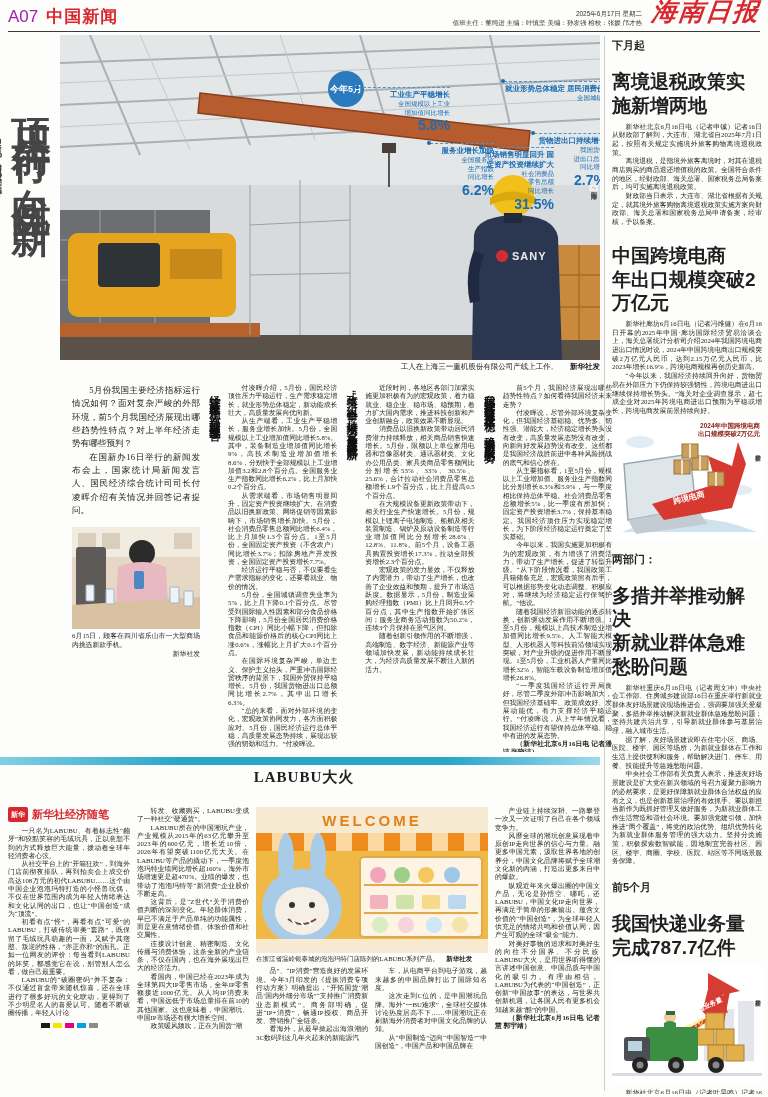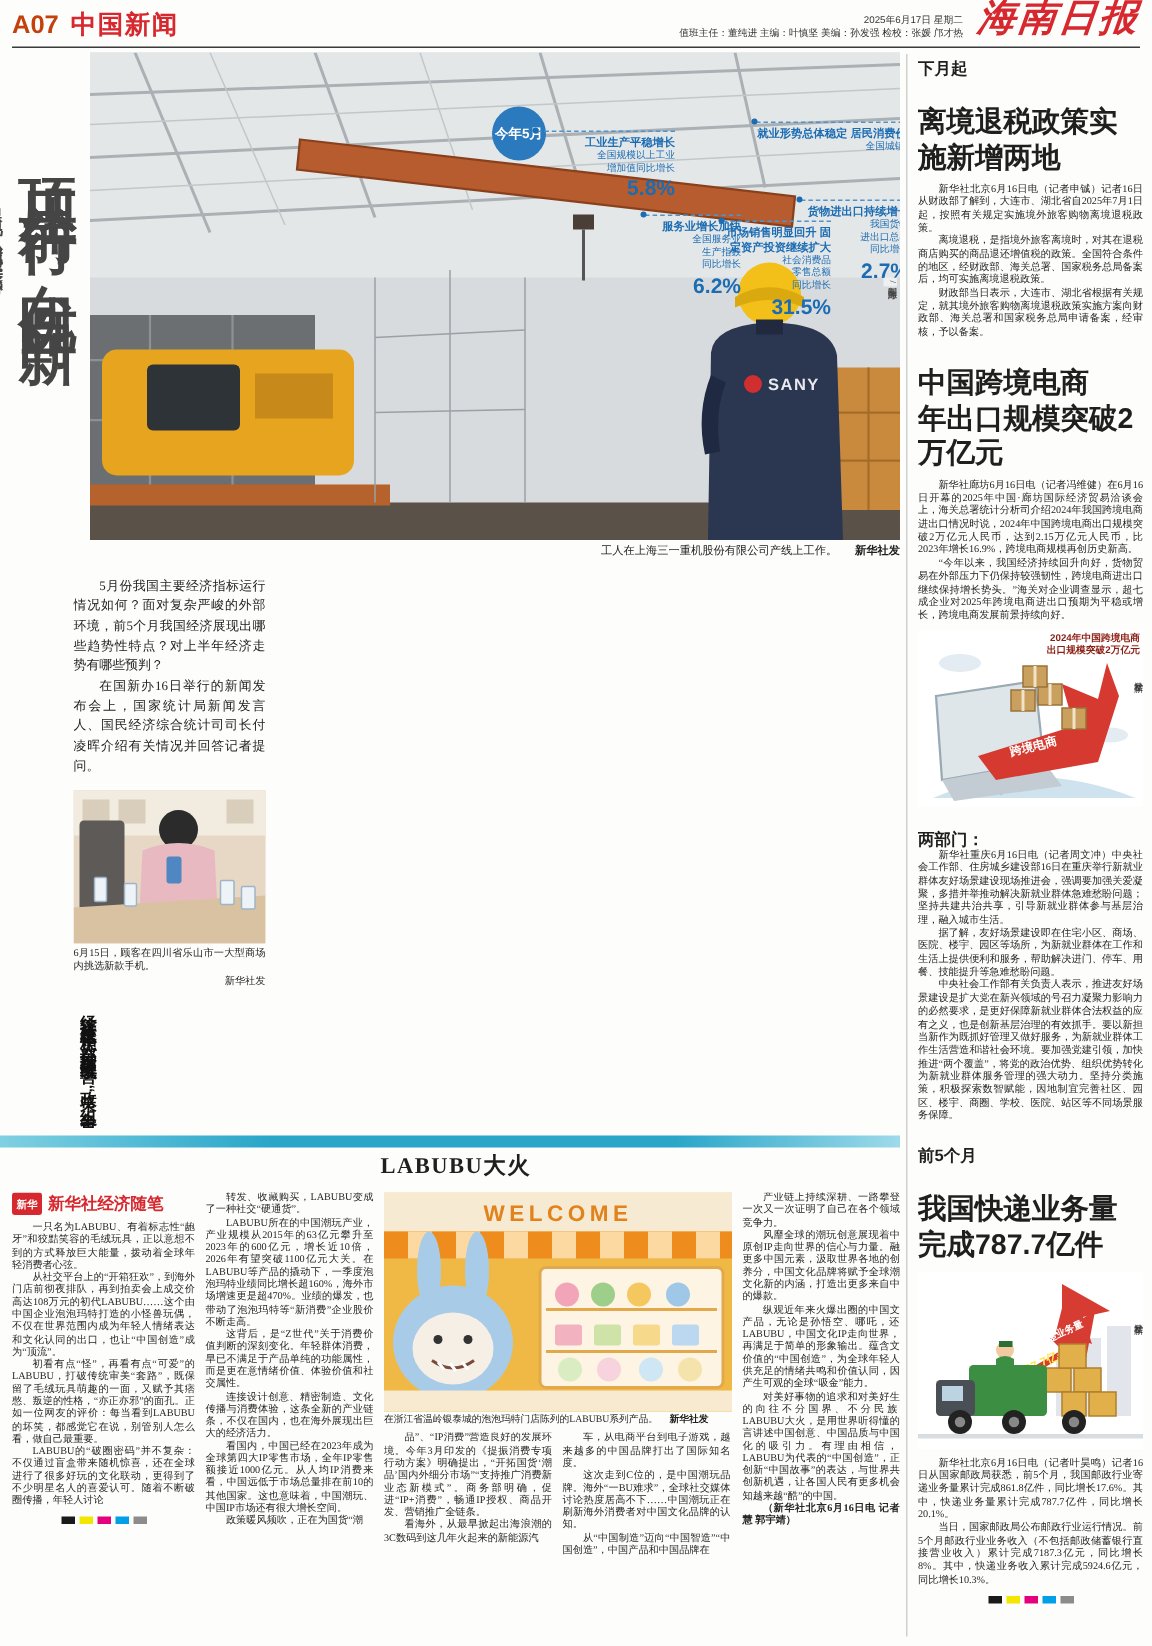--- a/index.html
+++ b/index.html
@@ -10,21 +10,21 @@
     overflow:hidden;
   }
 
   
   #header {
     position:absolute; left:8px; top:2px; width:752px; height:30px;
     display:flex; justify-content:space-between; align-items:flex-end;
     border-bottom:1.5px solid #3a3a3a; padding-bottom:3px;
   }
   .hdr-left { display:flex; align-items:baseline; gap:8px; }
-  .page-code { color:#c2410c; font-weight:bold; font-size:17px; font-family:"Liberation Sans",sans-serif; }
+  .page-code { color:#a21caf; font-weight:normal; font-size:17px; font-family:"Liberation Sans",sans-serif; }
   .page-section { color:#d6282e; font-weight:900; font-size:17px; font-family:"Liberation Sans",sans-serif; letter-spacing:1px; }
   .hdr-right { display:flex; align-items:flex-end; gap:10px; }
   .hdr-info { text-align:right; font-size:6.5px; line-height:1.5; color:#333; font-family:"Liberation Sans",sans-serif; }
   .masthead {
     color:#d6282e; font-size:25px; font-weight:bold; font-style:italic;
     transform:skewX(-6deg); letter-spacing:2px; font-family:"Liberation Serif",serif;
   }
 
   
   #headline {
@@ -54,21 +54,21 @@
     position:absolute; right:2px; top:150px; writing-mode:vertical-rl;
     font-size:6px; color:#444; background:rgba(255,255,255,.55); padding:2px 0;
   }
   #photo-main-caption {
     position:absolute; left:60px; top:362px; width:540px; text-align:right;
     font-size:7.5px; color:#222;
   }
   #photo-main-caption b { margin-left:10px; }
 
   
-  #article { position:absolute; left:49px; top:384px; width:540px; height:368px; display:flex; gap:6px; overflow:hidden;flex-direction:column; }
+  #article { position:absolute; left:72px; top:384px; width:540px; height:368px; display:flex; gap:6px; overflow:hidden; }
   .colA { width:128px; flex:none; }
   .intro p { font-size:8.6px; line-height:1.55; text-indent:2em; text-align:justify; color:#222; }
   .vsub {
     flex:none; width:16px; writing-mode:vertical-rl; font-weight:bold; font-size:11px;
     letter-spacing:2px; color:#111; font-family:"Liberation Sans",sans-serif; padding-top:2px;
   }
   .bodycol { flex:1; overflow:hidden; }
   .bodycol p, .fp p { font-size:6.8px; line-height:1.22; text-indent:2em; text-align:justify; color:#262626; }
   .byline { font-weight:bold; }
   .inset { margin-top:10px; width:128px; }
@@ -78,21 +78,21 @@
 
   
   #divider { position:absolute; left:0; top:757px; width:600px; height:8px;
              background:linear-gradient(90deg,#7fd0e2,#2aa6c9 30%,#2aa6c9 75%,#9edaea); }
 
   
   #feature { position:absolute; left:8px; top:768px; width:592px; height:326px; }
   .f-kicker { text-align:center; font-size:15px; font-weight:bold; letter-spacing:1px; }
   .f-title { text-align:center; font-size:29px; font-weight:900; letter-spacing:2px;
              font-family:"Liberation Sans",sans-serif; margin-top:2px; }
-  .f-body { display:flex; gap:7px; margin-top:8px; height:252px; overflow:hidden; }
+  .f-body { display:flex; gap:7px; margin-top:20px; height:252px; overflow:hidden; }
   .fc1 { width:122px; flex:none; }
   .fc2 { width:112px; flex:none; }
   .fmid { width:232px; flex:none; }
   .fc5 { width:112px; flex:none; }
   .col-label { display:flex; align-items:center; gap:4px; margin-bottom:5px; }
   .col-label .logo { width:20px; height:15px; background:#d6282e; color:#fff; font-size:7px; font-weight:bold;
                      display:flex; align-items:center; justify-content:center; border-radius:2px;
                      font-family:"Liberation Sans",sans-serif; }
   .col-label .txt { color:#d6282e; font-weight:bold; font-size:11px; font-family:"Liberation Sans",sans-serif; }
   .f-photo { width:232px; height:146px; position:relative; overflow:hidden; background:#f5c96a; }
@@ -463,20 +463,24 @@
       <div class="g-title">
         <span>2024年中国跨境电商</span><br>
         <span>出口规模突破2万亿元</span>
       </div>
       <div class="g-credit">新华社发</div>
     </div>
   </div>
 
   <div class="sb-art">
     <div class="sb-kicker">两部门：</div>
+    <div class="sb-title">
+      <span>多措并举推动解决</span><br>
+      <span>新就业群体急难愁盼问题</span>
+    </div>
     <p>新华社重庆6月16日电（记者周文冲）中央社会工作部、住房城乡建设部16日在重庆举行新就业群体友好场景建设现场推进会，强调要加强关爱凝聚，多措并举推动解决新就业群体急难愁盼问题；坚持共建共治共享，引导新就业群体参与基层治理，融入城市生活。</p>
     <p>据了解，友好场景建设即在住宅小区、商场、医院、楼宇、园区等场所，为新就业群体在工作和生活上提供便利和服务，帮助解决进门、停车、用餐、技能提升等急难愁盼问题。</p>
     <p>中央社会工作部有关负责人表示，推进友好场景建设是扩大党在新兴领域的号召力凝聚力影响力的必然要求，是更好保障新就业群体合法权益的应有之义，也是创新基层治理的有效抓手。要以新担当新作为既抓好管理又做好服务，为新就业群体工作生活营造和谐社会环境。要加强党建引领，加快推进“两个覆盖”，将党的政治优势、组织优势转化为新就业群体服务管理的强大动力。坚持分类施策，积极探索数智赋能，因地制宜完善社区、园区、楼宇、商圈、学校、医院、站区等不同场景服务保障。</p>
   </div>
 
   <div class="sb-art">
     <div class="sb-kicker">前5个月</div>
     <div class="sb-title">
       <span>我国快递业务量</span><br>
       <span>完成787.7亿件</span>

